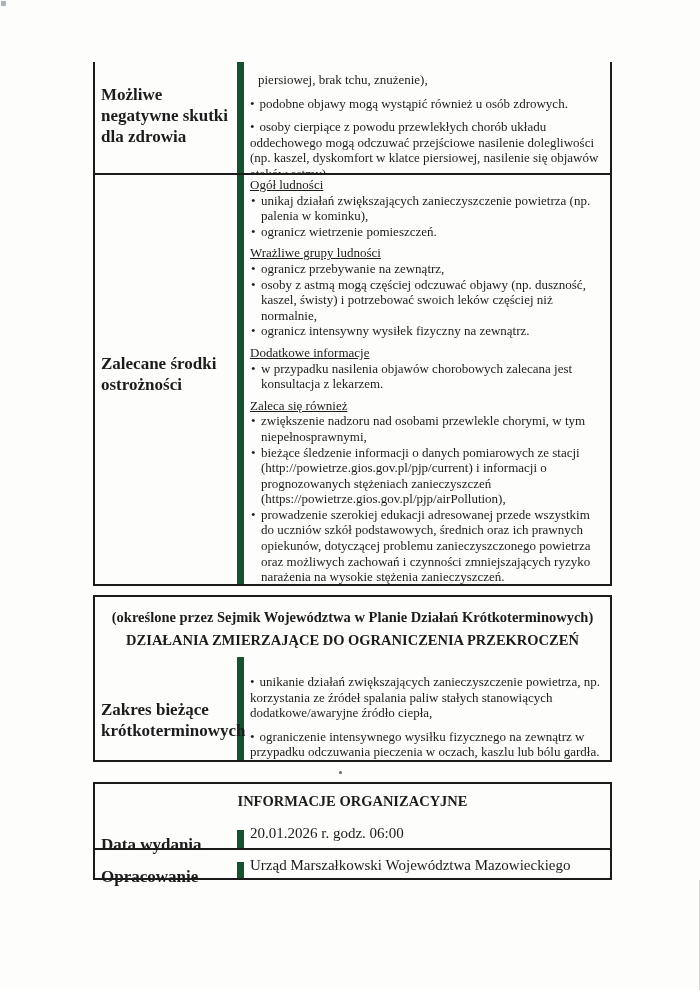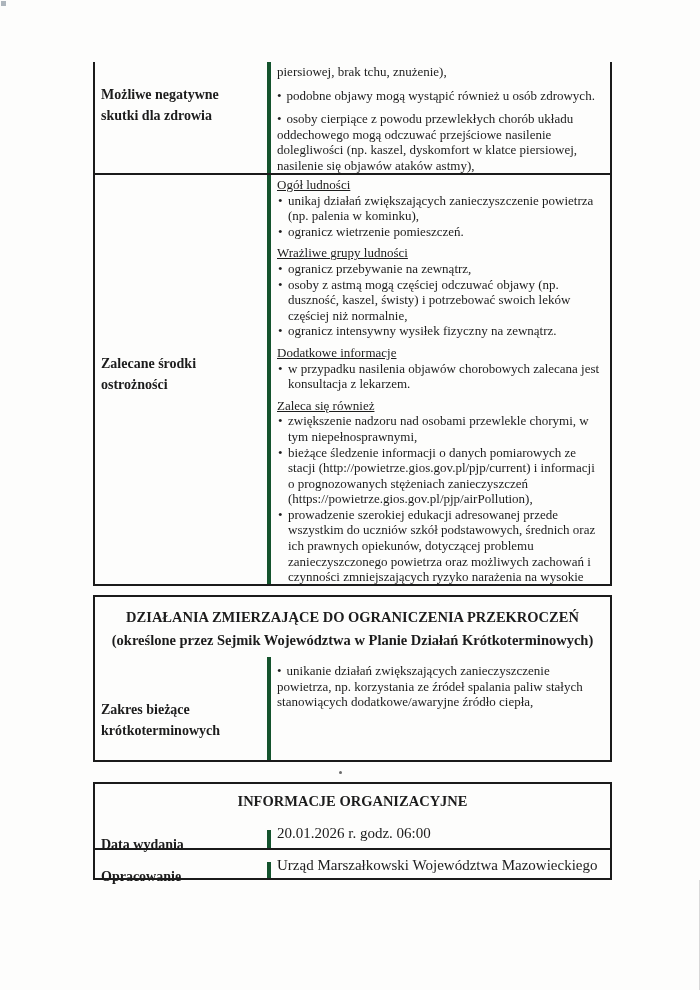--- a/index.html
+++ b/index.html
@@ -9,25 +9,25 @@
     background:#fdfdfc;
     font-family:"Liberation Serif","DejaVu Serif",serif;
     color:#1c1c1c;
     overflow:hidden;
   }
   .tbl{position:absolute;left:93px;width:519px;box-sizing:border-box;
        border:2px solid #1b1b1b;background:transparent;}
   .tbl.noTop{border-top:none;}
   .trow{display:flex;box-sizing:border-box;}
   .trow + .trow{border-top:2px solid #1b1b1b;}
-  .lcell{width:176px;box-sizing:border-box;border-right:4px solid #14532d;
-         padding:0 8px 0 6px;font-weight:bold;font-size:14px;line-height:21px;}
+  .lcell{width:149px;box-sizing:border-box;border-right:7px solid #14532d;
+         padding:0 8px 0 6px;font-weight:bold;font-size:17px;line-height:21px;}
   .rcell{flex:1;box-sizing:border-box;padding:2px 7px 0 6px;
          font-size:13px;line-height:15.6px;overflow:hidden;}
-  .para{margin:0;}
+  .para{margin:8px;}
   .para + .para{margin-top:8px;}
   .group + .group{margin-top:6px;}
   .gh{text-decoration:underline;}
   .bullet{margin:0;}
   .bullet.flat .b{margin-right:5px;}
   .bullet.hang{position:relative;padding-left:11px;}
   .bullet.hang .b{position:absolute;left:1px;top:0;}
   .hdrcell{width:100%;text-align:center;font-weight:bold;font-size:14.5px;
            box-sizing:border-box;}
   .t2hdr{padding-top:9px;line-height:23px;height:60px;}
@@ -35,21 +35,21 @@
   .t3row{height:30px;}
   .t3row .lcell{line-height:30px;padding-top:0;margin-top:12px;}
   .t3row .rcell{line-height:30px;padding-top:0;font-size:15px;}
   
   #t1r1{height:111px;}
   #t1r1 .lcell{padding-top:22px;}
   #t1r2{height:411px;}
   #t1r2 .lcell{padding-top:178px;}
   #t2row{height:103px;}
   #t2row .lcell{padding-top:42px;}
-  #t2row .rcell{padding-top:6px;}
+  #t2row .rcell{padding-top:6px;margin-top:11px;}
   
   .speck{position:absolute;left:1px;top:1px;width:5px;height:5px;background:#98a2ab;opacity:.8;}
   .straydot{position:absolute;left:339px;top:771px;width:3px;height:3px;background:#6a6a6a;border-radius:50%;}
   .scanedge{position:absolute;right:0;top:880px;width:1px;height:110px;background:#d8d8d8;}
 </style>
 </head>
 <body>
 
 <div class="page">
 
@@ -94,27 +94,28 @@
           <div class="bullet hang"><span class="b">•</span><span>bieżące śledzenie informacji o danych pomiarowych ze stacji (http://powietrze.gios.gov.pl/pjp/current) i informacji o prognozowanych stężeniach zanieczyszczeń (https://powietrze.gios.gov.pl/pjp/airPollution),</span></div>
           <div class="bullet hang"><span class="b">•</span><span>prowadzenie szerokiej edukacji adresowanej przede wszystkim do uczniów szkół podstawowych, średnich oraz ich prawnych opiekunów, dotyczącej problemu zanieczyszczonego powietrza oraz możliwych zachowań i czynności zmniejszających ryzyko narażenia na wysokie stężenia zanieczyszczeń.</span></div>
         </div>
 
       </div>
     </div>
   </div>
 
   <div class="tbl" style="top:595px;">
     <div class="hdrcell t2hdr">
+      <div>(określone przez Sejmik Województwa w Planie Działań Krótkoterminowych)</div>
       <div>DZIAŁANIA ZMIERZAJĄCE DO OGRANICZENIA PRZEKROCZEŃ</div>
-      <div>(określone przez Sejmik Województwa w Planie Działań Krótkoterminowych)</div>
     </div>
     <div class="trow" id="t2row">
       <div class="lcell">Zakres bieżące krótkoterminowych</div>
       <div class="rcell">
         <p class="para bullet flat"><span class="b">•</span><span>unikanie działań zwiększających zanieczyszczenie powietrza, np. korzystania ze źródeł spalania paliw stałych stanowiących dodatkowe/awaryjne źródło ciepła,</span></p>
+        <p class="para bullet flat"><span class="b">•</span><span>ograniczenie intensywnego wysiłku fizycznego na zewnątrz w przypadku odczuwania pieczenia w oczach, kaszlu lub bólu gardła.</span></p>
       </div>
     </div>
   </div>
 
   <div class="straydot"></div>
 
   <div class="tbl" style="top:782px;">
     <div class="hdrcell t3hdr">INFORMACJE ORGANIZACYJNE</div>
     <div class="trow t3row">
       <div class="lcell">Data wydania</div>

